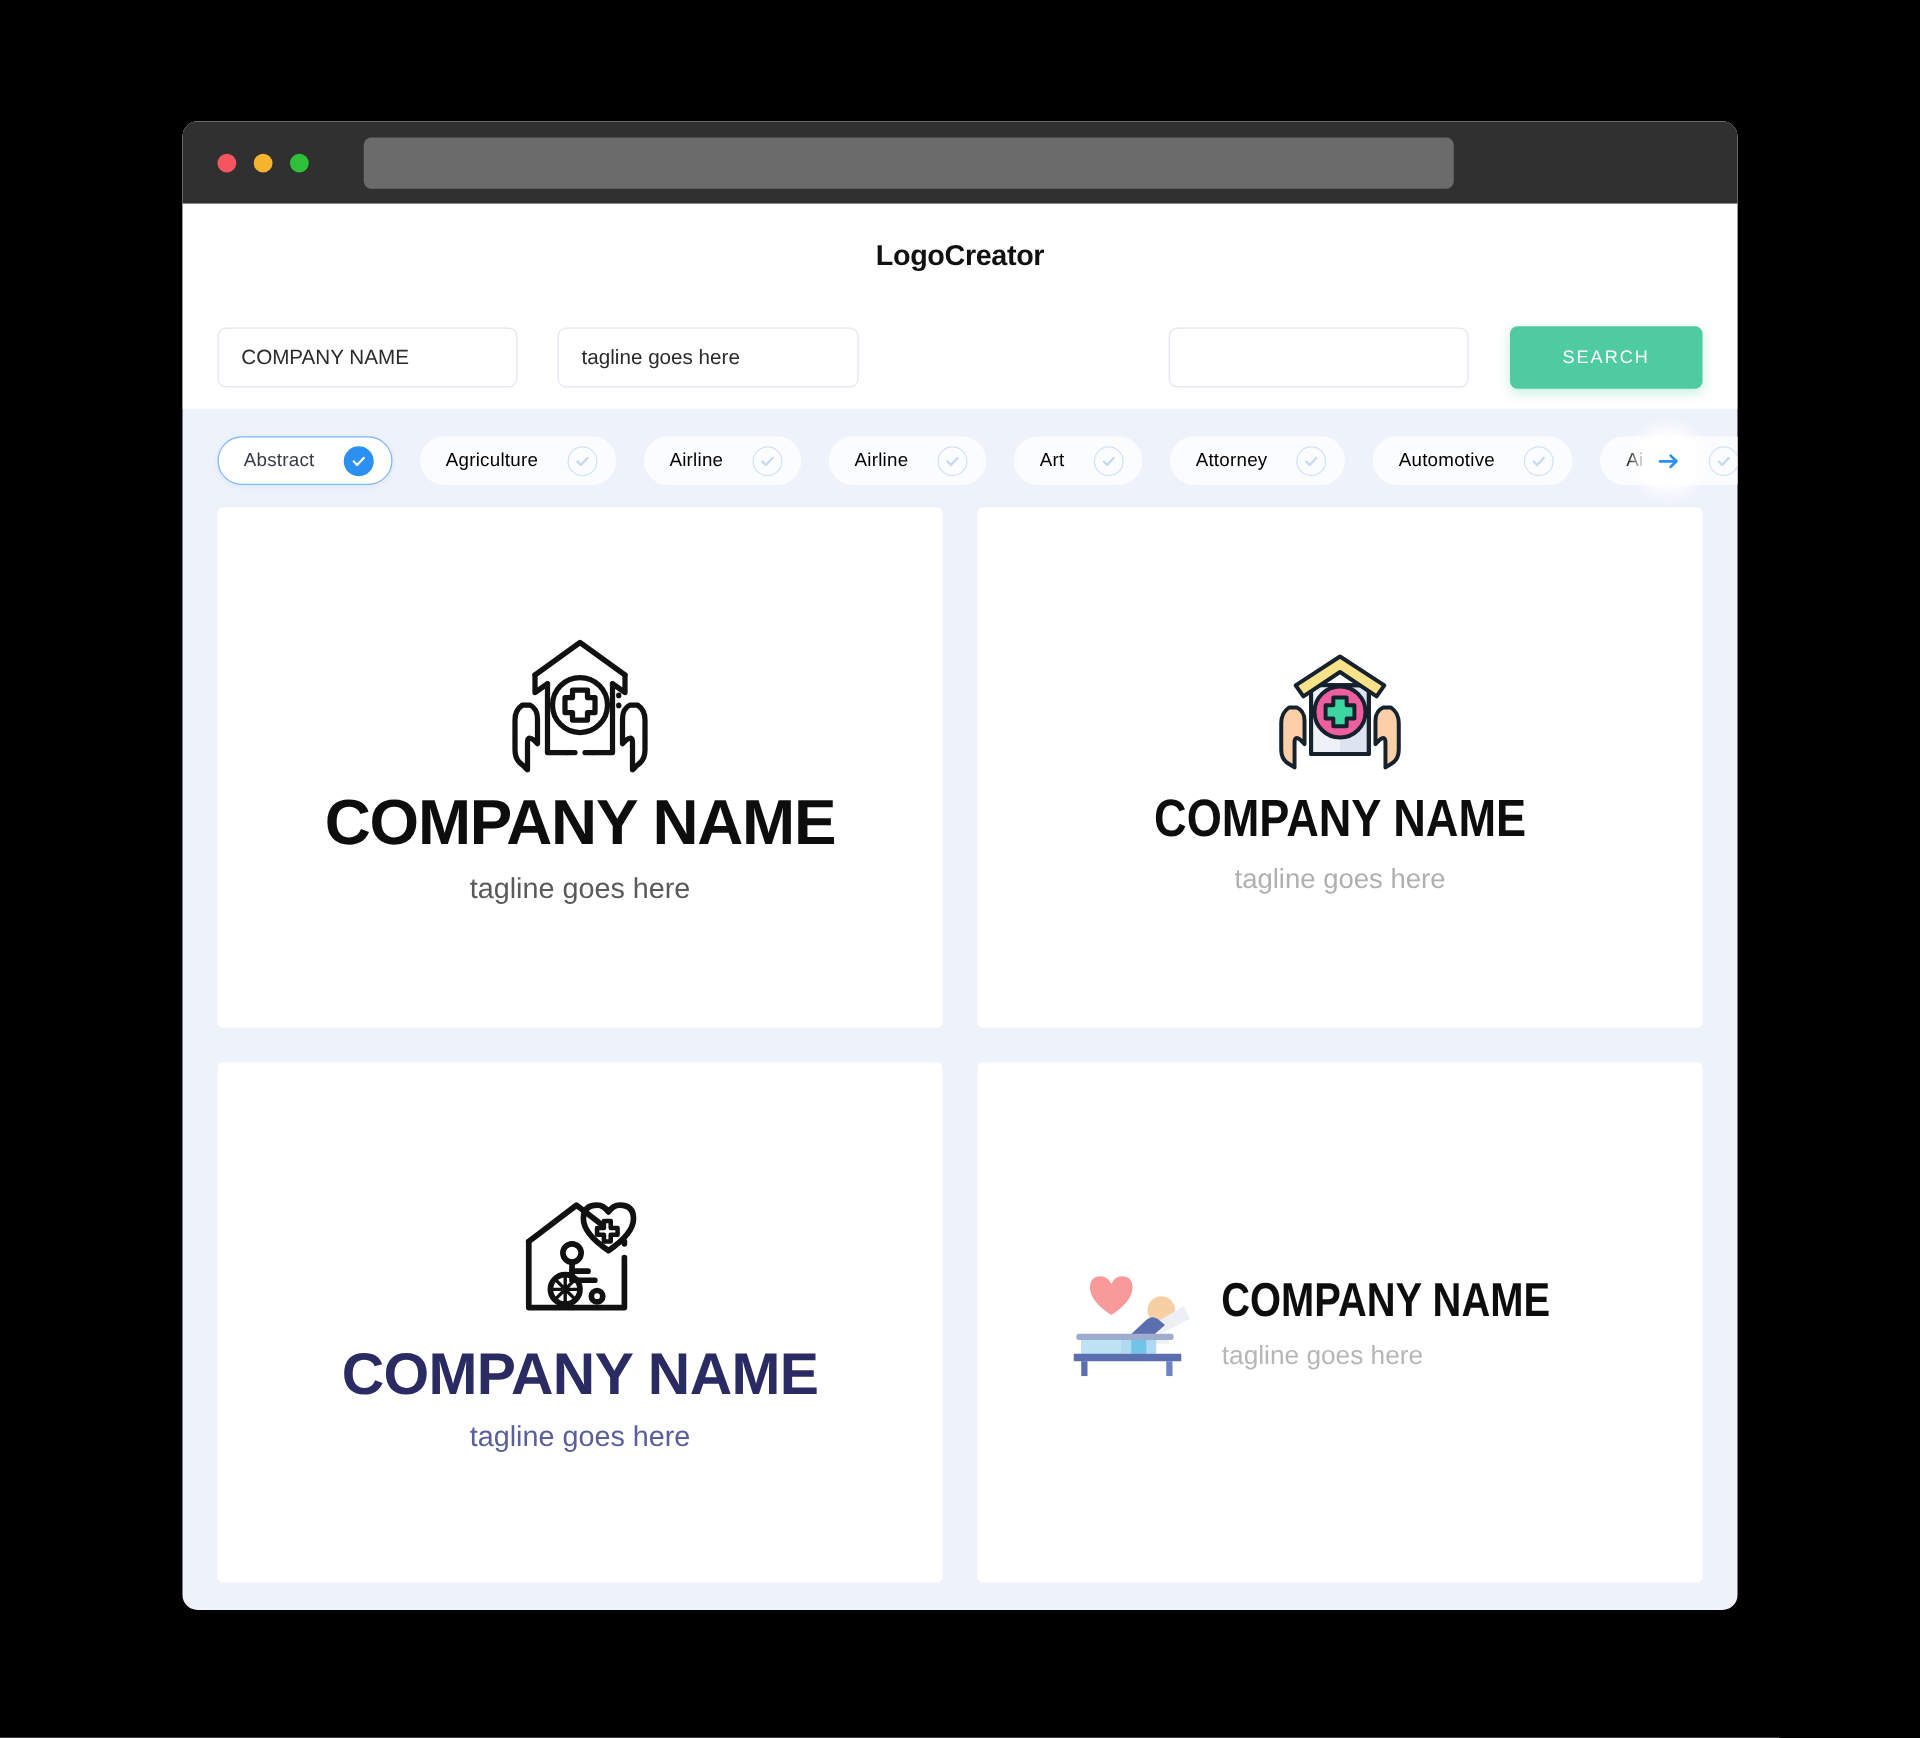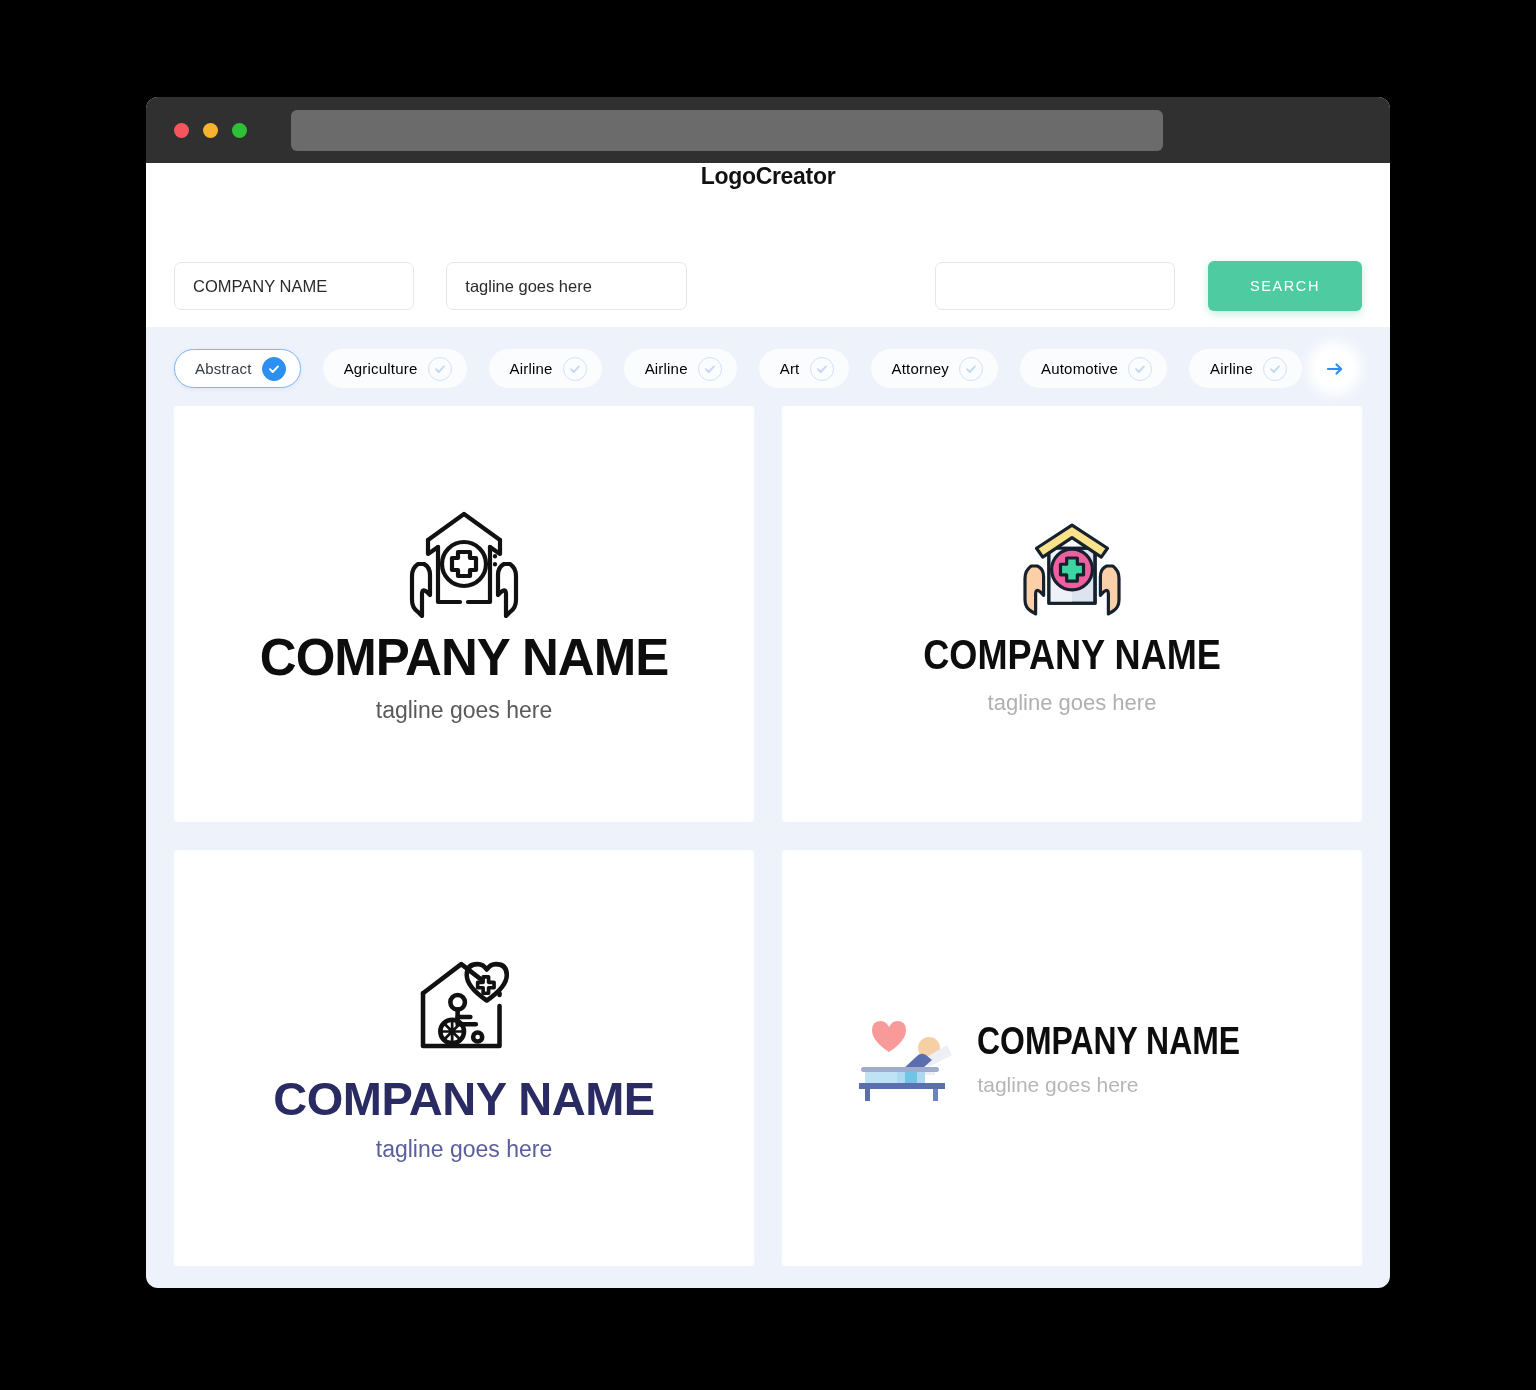--- a/index.html
+++ b/index.html
@@ -39,20 +39,21 @@
     height: 41px;
     background: #6b6b6b;
     border-radius: 6px;
   }
 
   
   .app-header {
     background: #ffffff;
     height: 82px;
     display: flex;
+    align-items: center;
     justify-content: center;
   }
   .brand {
     font-size: 23px;
     font-weight: bold;
     color: #111111;
     letter-spacing: -0.3px;
   }
 
   
@@ -101,21 +102,21 @@
     gap: 22px;
     position: relative;
   }
   .chip {
     height: 39px;
     background: #fbfcfe;
     border: 1px solid transparent;
     border-radius: 22px;
     display: flex;
     align-items: center;
-    gap: 10px;
+    gap: 23px;
     padding: 0 14px 0 20px;
     white-space: nowrap;
     flex-shrink: 0;
   }
   .chip-label {
     font-size: 15px;
     color: #000000;
     letter-spacing: 0.2px;
   }
   .chip.selected {

